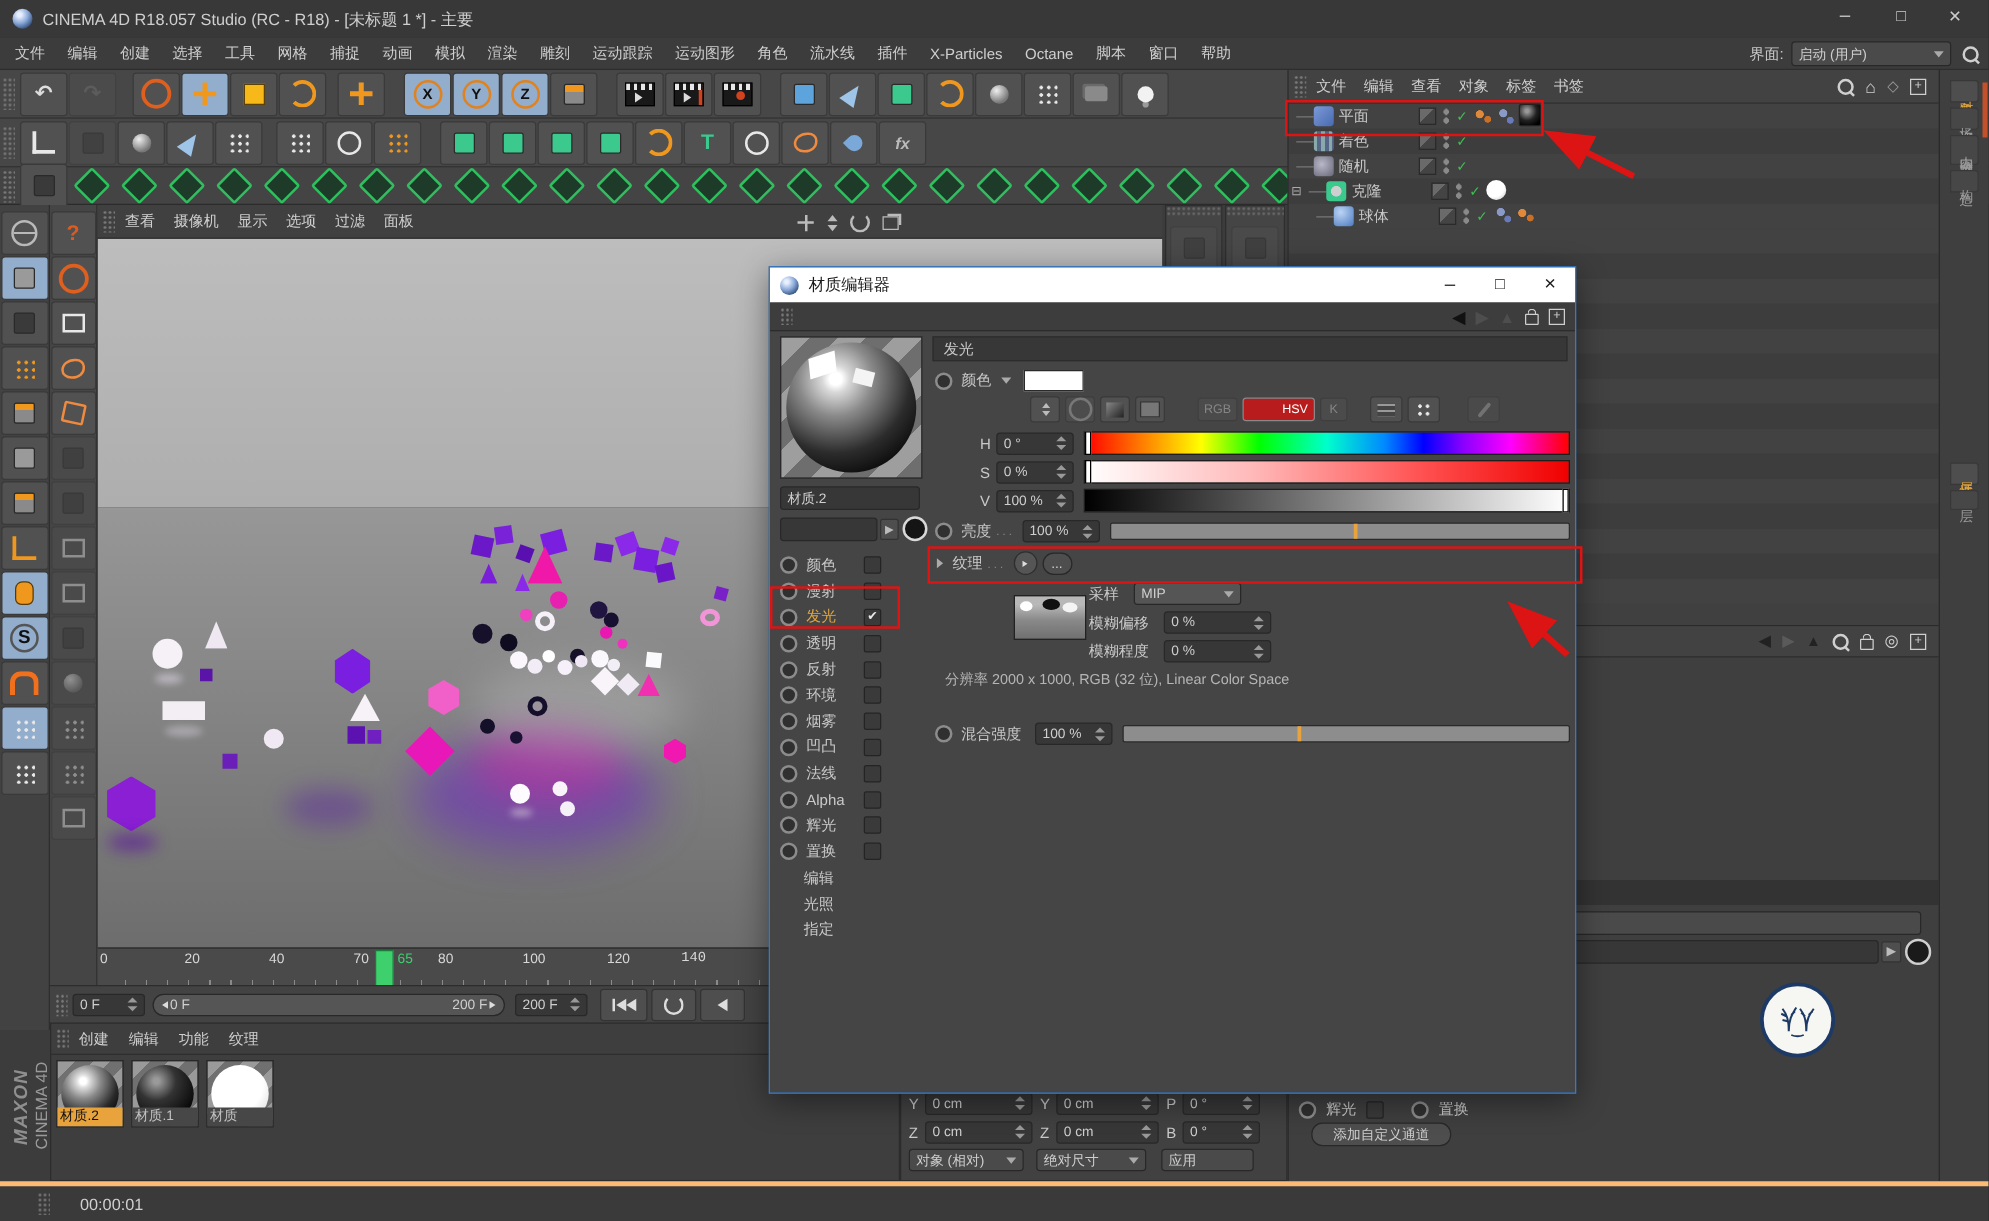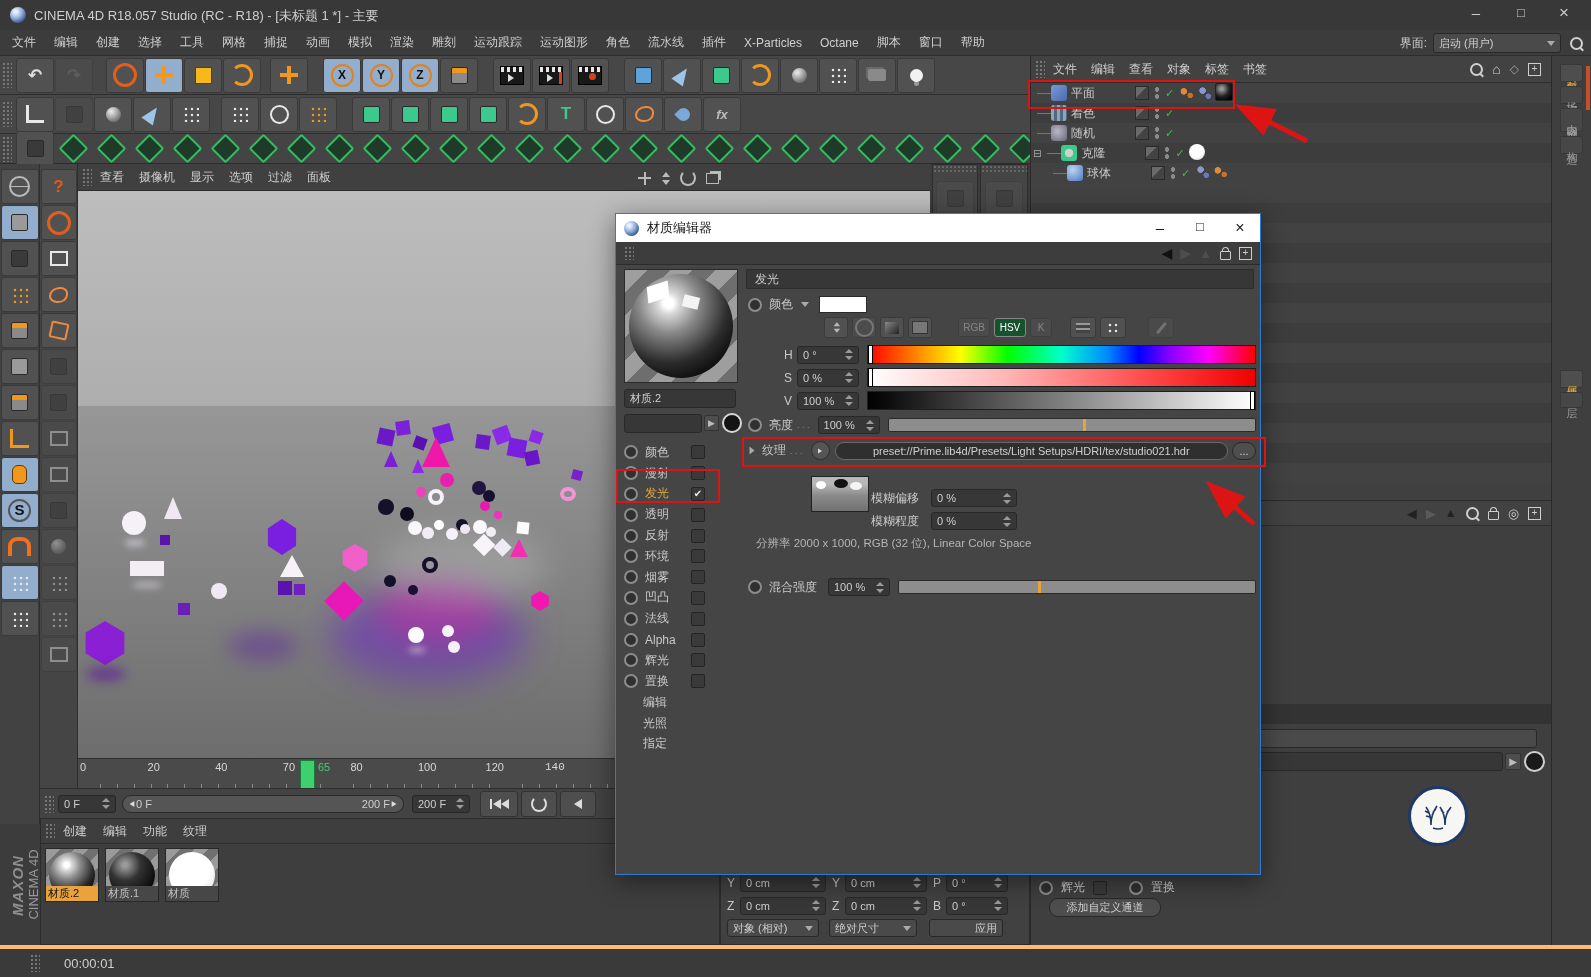--- a/index.html
+++ b/index.html
@@ -695,21 +695,21 @@
       </div>
     <div class="row" style="position:absolute;left:6px;top:100px;">
       <span class="fld" style="width:92px;background:#4a4a4a;">
           <span>对象 (相对)</span>
           <span class="dd"></span>
         </span>
       <span class="fld" style="width:88px;margin-left:10px;background:#4a4a4a;">
           <span>绝对尺寸</span>
           <span class="dd"></span>
         </span>
-      <span class="fld" style="width:74px;margin-left:12px;background:#4a4a4a;justify-content:flex-end;">
+      <span class="fld" style="width:74px;margin-left:12px;background:#4a4a4a;justify-content:flex-start;">
           <span>应用</span>
         </span>
     </div>
   </div>
 
   <div class="abs" style="left:1030px;top:56px;width:521px;height:444px;background:#404040;border-left:1px solid #2a2a2a;box-sizing:border-box;">
     <div class="row" style="height:26px;background:#424242;border-bottom:1px solid #2d2d2d;padding-left:4px;">
       <span class="i-grip-v" style="height:18px;margin-right:8px;"></span>
       <span class="row" style="height:26px;">
 
@@ -997,21 +997,21 @@
         </span>
       <span class="tbn" style="width:22px;height:19px;">
           <i class="shape" style="width:14px;height:12px;background:linear-gradient(135deg,#888,#222);"></i>
         </span>
       <span class="tbn" style="width:22px;height:19px;">
           <i class="shape" style="width:14px;height:11px;background:#777;border:1px solid #333;"></i>
         </span>
       <span class="tbn" style="width:30px;height:17px;margin-left:22px;opacity:.55;">
           <span style="font-size:10px;color:#bbb;">RGB</span>
         </span>
-      <span class="tbn" style="width:30px;height:17px;background:#14532d;border-color:#888;">
+      <span class="tbn" style="width:30px;height:17px;background:#b91c1c;border-color:#888;padding-left:26px;">
           <span style="font-size:10px;color:#fff;">HSV</span>
         </span>
       <span class="tbn" style="width:20px;height:17px;opacity:.55;">
           <span style="font-size:10px;color:#bbb;">K</span>
         </span>
       <span class="tbn" style="width:24px;height:19px;margin-left:14px;">
           <i class="shape" style="width:14px;height:10px;background:repeating-linear-gradient(#999 0 2px,#444 2px 5px);"></i>
         </span>
       <span class="tbn" style="width:24px;height:19px;">
           <i class="shape s-grid" style="width:13px;height:11px;"></i>
@@ -1065,28 +1065,32 @@
       </span>
     </div>
 
     <div class="row" style="position:absolute;left:132px;top:227px;width:508px;">
       <span class="dd" style="margin:0;transform:rotate(-90deg);"></span>
       <span style="margin-left:6px;">纹理</span>
       <span style="margin-left:4px;color:#8a8a8a;font-size:9px;">. . .</span>
       <span style="width:17px;height:17px;border-radius:50%;background:#555;border:1px solid #2e2e2e;margin-left:8px;display:flex;align-items:center;justify-content:center;flex:none;">
           <i class="tri-r" style="transform:scale(.5);"></i>
         </span>
-      <span class="fld" style="flex:1;margin-left:5px;height:18px;border-radius:9px;background:#2f2f2f;border-color:#6a6a6a;justify-content:center;">
-        <span style="white-space:nowrap;overflow:hidden;font-size:11px;">preset://Prime.lib4d/Presets/Light Setups/HDRI/tex/studio021.hdr</span>
-      </span>
       <span class="fld" style="width:24px;margin-left:4px;height:18px;border-radius:9px;background:#4e4e4e;justify-content:center;">
           <span>...</span>
         </span>
     </div>
 
+    <div class="row" style="position:absolute;left:132px;top:252px;width:508px;">
+      <span style="margin-left:123px;">采样</span>
+      <span class="fld dd-field" style="width:86px;margin-left:12px;background:#555;">
+          <span>MIP</span>
+          <span class="dd"></span>
+        </span>
+    </div>
     <div style="position:absolute;left:195px;top:262px;width:56px;height:34px;border:1px solid #222;background:linear-gradient(#b8b8b8 20%,#8a8a8a 55%,#707070);overflow:hidden;">
       <i style="position:absolute;left:4px;top:4px;width:10px;height:8px;border-radius:50%;background:#fff;"></i>
       <i style="position:absolute;left:22px;top:2px;width:14px;height:9px;border-radius:50%;background:#111;"></i>
       <i style="position:absolute;left:38px;top:5px;width:12px;height:8px;border-radius:50%;background:#f4f4f4;"></i>
     </div>
     <div class="row" style="position:absolute;left:132px;top:275px;width:508px;">
       <span style="margin-left:123px;">模糊偏移</span>
       <span class="fld" style="width:86px;margin-left:12px;">
           <span>0 %</span>
           <span class="ud"></span>

